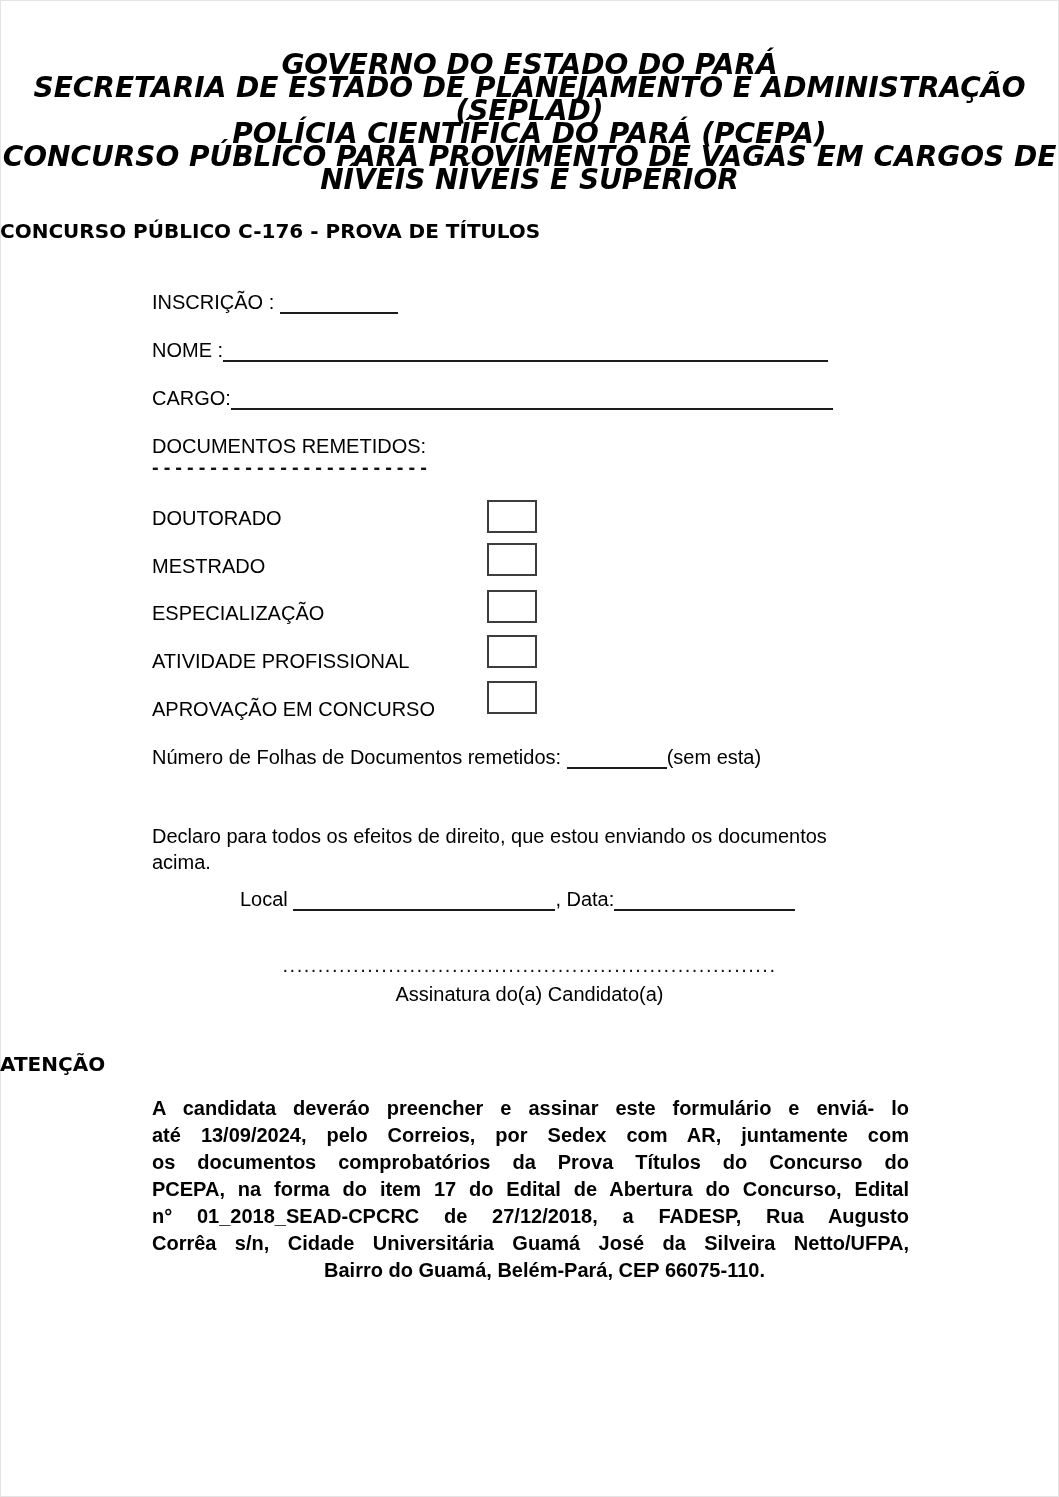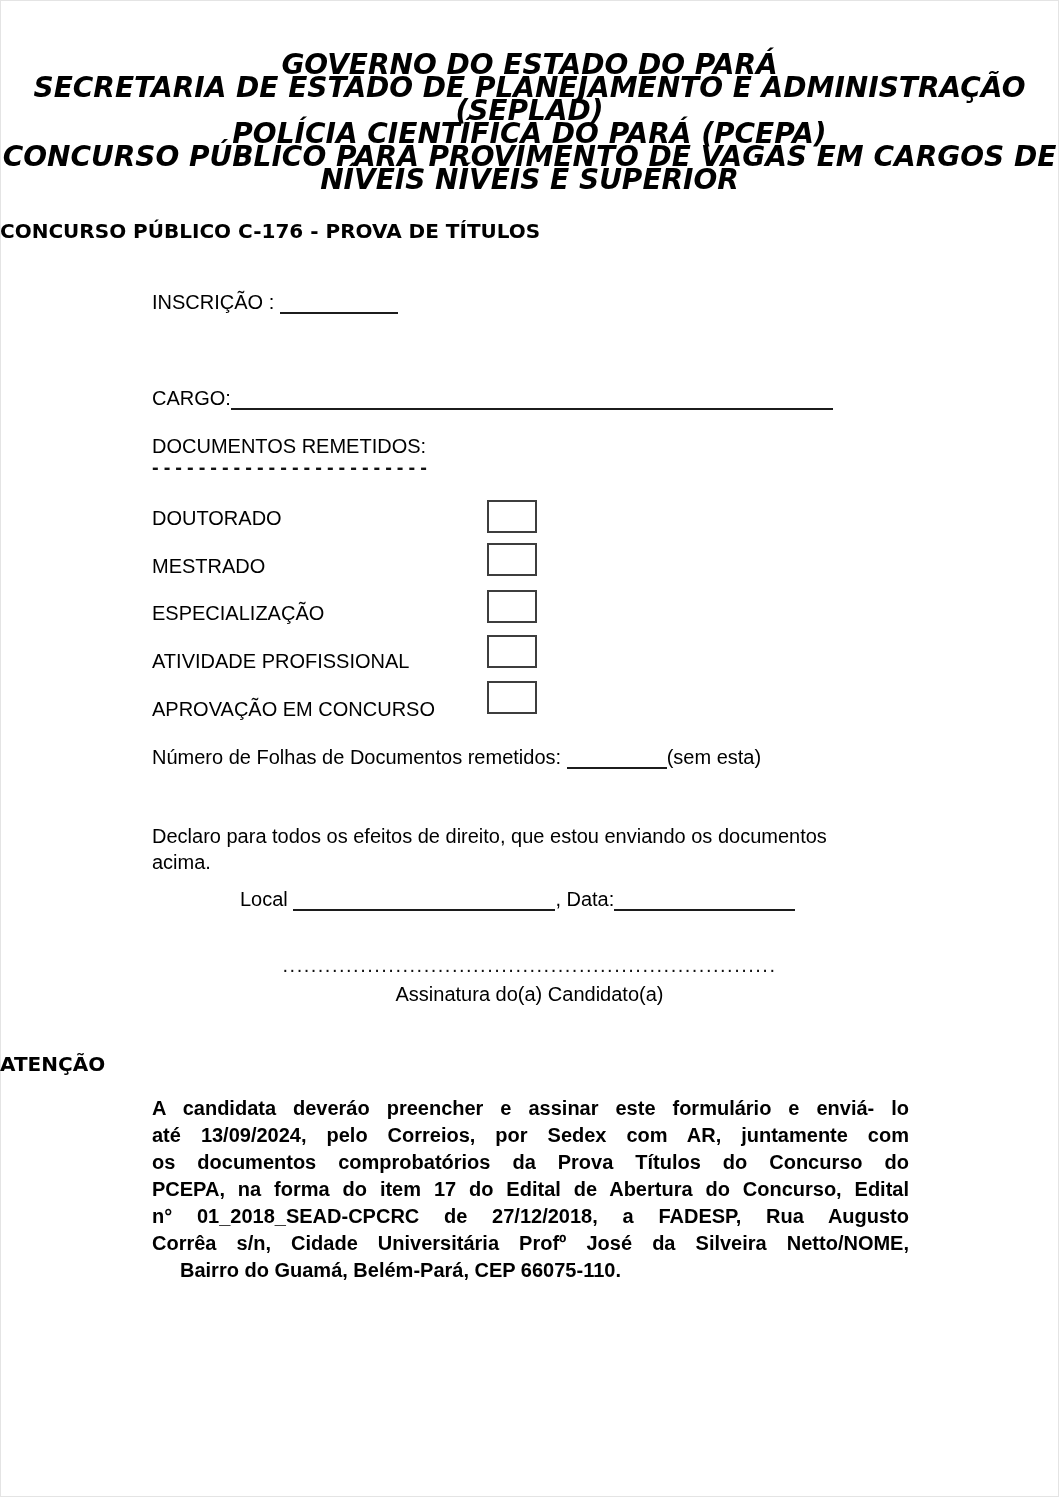--- a/index.html
+++ b/index.html
@@ -130,21 +130,21 @@
   .attention-body {
     position: absolute;
     top: 1095px;
     left: 152px;
     width: 757px;
     font-weight: bold;
     font-size: 20px;
     line-height: 27px;
   }
   .jline { text-align: justify; text-align-last: justify; }
-  .jline-last { text-align: left; margin-left: 28px; }
+  .jline-last { text-align: center; margin-left: 28px; }
 </style>
 </head>
 <body>
 
 <div class="page">
 
   <div class="doc-header">
     <div>GOVERNO DO ESTADO DO PARÁ</div>
     <div>SECRETARIA DE ESTADO DE PLANEJAMENTO E ADMINISTRAÇÃO</div>
     <div>(SEPLAD)</div>
@@ -152,20 +152,24 @@
     <div>CONCURSO PÚBLICO PARA PROVIMENTO DE VAGAS EM CARGOS DE</div>
     <div>NÍVEIS NÍVEIS E SUPERIOR</div>
   </div>
 
   <div class="doc-title">CONCURSO PÚBLICO C-176 - PROVA DE TÍTULOS</div>
 
   <div class="row row-inscricao">
     <span class="lbl">INSCRIÇÃO : </span><span class="blank w118"></span>
   </div>
 
+  <div class="row row-nome">
+    <span class="lbl">NOME :</span>
+      <span class="blank-flex"></span>
+  </div>
 
   <div class="row row-cargo">
     <span class="lbl">CARGO:</span>
       <span class="blank-flex"></span>
   </div>
 
   <div class="row row-documentos">DOCUMENTOS REMETIDOS:</div>
   <div class="row row-dashes">------------------------</div>
 
   <div class="chk-label lab-0">DOUTORADO</div>
@@ -199,17 +203,17 @@
   <div class="sig-dots">......................................................................</div>
   <div class="sig-caption">Assinatura do(a) Candidato(a)</div>
 
   <div class="attention-heading">ATENÇÃO</div>
   <div class="attention-body">
     <div class="jline">A candidata deveráo preencher e assinar este formulário e enviá- lo</div>
     <div class="jline">até 13/09/2024, pelo Correios, por Sedex com AR, juntamente com</div>
     <div class="jline">os documentos comprobatórios da Prova Títulos do Concurso do</div>
     <div class="jline">PCEPA, na forma do item 17 do Edital de Abertura do Concurso, Edital</div>
     <div class="jline">n° 01_2018_SEAD-CPCRC de 27/12/2018, a FADESP, Rua Augusto</div>
-    <div class="jline">Corrêa s/n, Cidade Universitária Profº José da Silveira Netto/NOME,</div>
+    <div class="jline">Corrêa s/n, Cidade Universitária Guamá José da Silveira Netto/UFPA,</div>
     <div class="jline-last">Bairro do Guamá, Belém-Pará, CEP 66075-110.</div>
   </div>
 
 </div>
 
 </body></html>

